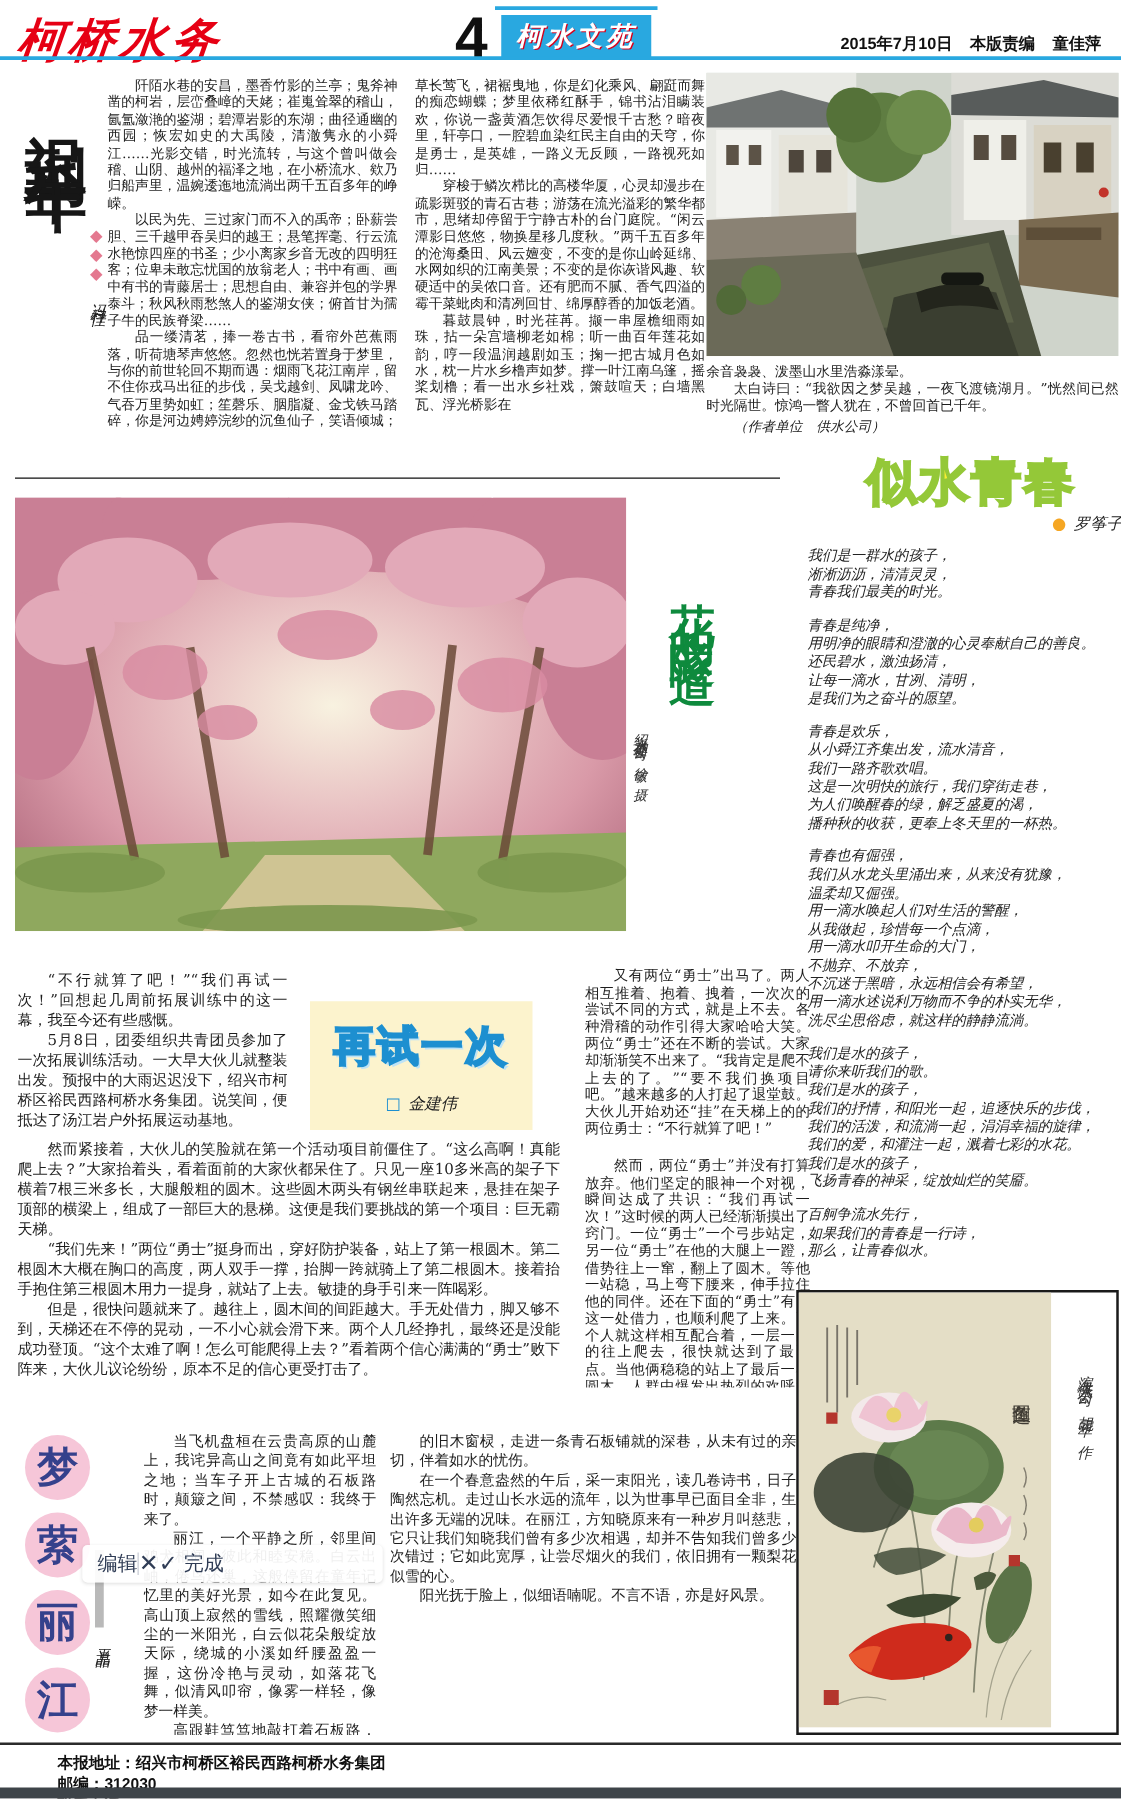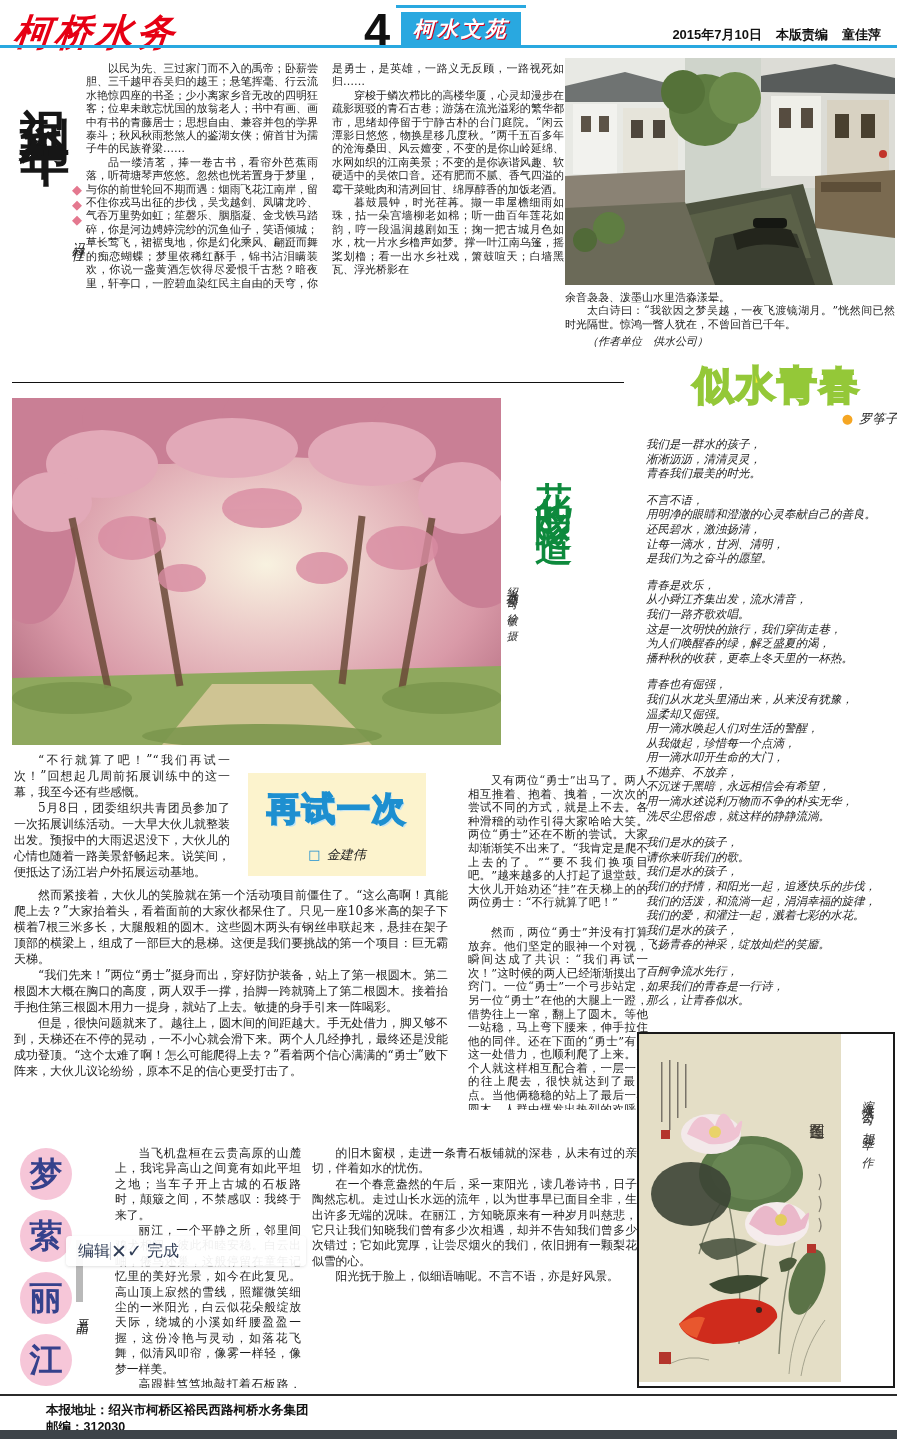--- a/index.html
+++ b/index.html
@@ -47,21 +47,21 @@
               font-weight:900;color:#f9ee32;-webkit-text-stroke:2px #94c838;
               text-shadow:0 0 2px #fff;font-family:"Liberation Sans",sans-serif;letter-spacing:2px;}
   .poem-author{position:absolute;left:648px;top:410px;width:250px;text-align:right;font-size:13px;
                font-style:italic;color:#222;}
   .poem-author .bullet{color:#f5a623;font-style:normal;margin-right:6px;}
   .poem-body{position:absolute;left:646px;top:437px;width:252px;height:578px;overflow:hidden;}
   .poem-body .stanza{white-space:pre-line;font-size:11.5px;line-height:14.6px;font-style:italic;
                      color:#222;margin:0 0 12px 0;}
   
   .z-wrap{position:absolute;left:14px;top:752px;width:648px;height:378px;}
-  .z-row{display:flex;align-items:center;}
+  .z-row{display:flex;align-items:flex-end;margin-top:24px;}
   .z-col1{width:216px;}
   .z-col1 p,.z-wide p{margin:0;font-size:12px;line-height:16px;text-indent:2em;
                       text-align:justify;color:#1d1d1d;}
   .z-titlebox{width:170px;margin-left:18px;margin-top:16px;background:#fcf3cd;
               text-align:center;padding:14px 4px 12px;}
   .z-title{font-size:33px;font-weight:900;color:#fff;-webkit-text-stroke:2px #1d8fd0;
            text-shadow:2px 2px 0 #bfe3f5;letter-spacing:2px;font-family:"Liberation Sans",sans-serif;}
   .z-author{margin-top:14px;font-size:13px;font-style:italic;color:#222;}
   .z-author .sq{color:#1d8fd0;font-style:normal;margin-right:6px;}
   .z-wide{width:434px;margin-top:7px;}
@@ -118,20 +118,21 @@
     <span>童佳萍</span>
   </div>
   <div class="blue-rule"></div>
 
   <div class="a1-title">迟到千年</div>
   <div class="a1-deco">◆
 ◆
 ◆</div>
   <div class="a1-author">冯科佳</div>
   <div class="a1-cols">
+      <p>阡陌水巷的安昌，墨香竹影的兰亭；鬼斧神凿的柯岩，层峦叠嶂的天姥；崔嵬耸翠的稽山，氤氲潋滟的鉴湖；碧潭岩影的东湖；曲径通幽的西园；恢宏如史的大禹陵，清澈隽永的小舜江……光影交错，时光流转，与这个曾叫做会稽、山阴、越州的福泽之地，在小桥流水、欸乃归船声里，温婉逶迤地流淌出两千五百多年的峥嵘。</p>
       <p>以民为先、三过家门而不入的禹帝；卧薪尝胆、三千越甲吞吴归的越王；悬笔挥毫、行云流水艳惊四座的书圣；少小离家乡音无改的四明狂客；位卑未敢忘忧国的放翁老人；书中有画、画中有书的青藤居士；思想自由、兼容并包的学界泰斗；秋风秋雨愁煞人的鉴湖女侠；俯首甘为孺子牛的民族脊梁……</p>
       <p>品一缕清茗，捧一卷古书，看帘外芭蕉雨落，听荷塘琴声悠悠。忽然也恍若置身于梦里，与你的前世轮回不期而遇：烟雨飞花江南岸，留不住你戎马出征的步伐，吴戈越剑、凤啸龙吟、气吞万里势如虹；笙磬乐、胭脂凝、金戈铁马踏碎，你是河边娉婷浣纱的沉鱼仙子，笑语倾城；草长莺飞，裙裾曳地，你是幻化乘风、翩跹而舞的痴恋蝴蝶；梦里依稀红酥手，锦书沾泪瞒装欢，你说一盏黄酒怎饮得尽爱恨千古愁？暗夜里，轩亭口，一腔碧血染红民主自由的天穹，你是勇士，是英雄，一路义无反顾，一路视死如归……</p>
       <p>穿梭于鳞次栉比的高楼华厦，心灵却漫步在疏影斑驳的青石古巷；游荡在流光溢彩的繁华都市，思绪却停留于宁静古朴的台门庭院。“闲云潭影日悠悠，物换星移几度秋。”两千五百多年的沧海桑田、风云嬗变，不变的是你山岭延绵、水网如织的江南美景；不变的是你诙谐风趣、软硬适中的吴侬口音。还有肥而不腻、香气四溢的霉干菜蚍肉和清冽回甘、绵厚醇香的加饭老酒。</p>
       <p>暮鼓晨钟，时光荏苒。撷一串屋檐细雨如珠，拈一朵宫墙柳老如棉；听一曲百年莲花如韵，哼一段温润越剧如玉；掬一把古城月色如水，枕一片水乡橹声如梦。撑一叶江南乌篷，摇桨划橹；看一出水乡社戏，箫鼓喧天；白墙黑瓦、浮光桥影在</p>
     </div>
 
   <div class="photo1">
     <svg width="330" height="227" viewBox="0 0 330 227">
       <rect width="330" height="227" fill="#cfd4cb"></rect>
       <rect x="0" y="0" width="120" height="150" fill="#e8e9e4"></rect>
@@ -229,21 +230,21 @@
 
   <div class="poem-title">似水青春</div>
   <div class="poem-author">
     <span class="bullet">●</span><span>罗筝子</span>
   </div>
   <div class="poem-body">
     <div>
         <div class="stanza">我们是一群水的孩子，
 淅淅沥沥，清清灵灵，
 青春我们最美的时光。</div>
-        <div class="stanza">不言不语，
+        <div class="stanza">青春是纯净，
 用明净的眼睛和澄澈的心灵奉献自己的善良。
 还民碧水，激浊扬清，
 让每一滴水，甘冽、清明，
 是我们为之奋斗的愿望。</div>
         <div class="stanza">青春是欢乐，
 从小舜江齐集出发，流水清音，
 我们一路齐歌欢唱。
 这是一次明快的旅行，我们穿街走巷，
 为人们唤醒春的绿，解乏盛夏的渴，
 播种秋的收获，更奉上冬天里的一杯热。</div>
@@ -269,21 +270,21 @@
 如果我们的青春是一行诗，
 那么，让青春似水。</div>
       </div>
 
   </div>
 
   <div class="z-wrap">
     <div class="z-row">
       <div class="z-col1">
           <p>“不行就算了吧！”“我们再试一次！”回想起几周前拓展训练中的这一幕，我至今还有些感慨。</p>
-          <p>5月8日，团委组织共青团员参加了一次拓展训练活动。一大早大伙儿就整装出发。预报中的大雨迟迟没下，大伙儿的心情也随着一路美景舒畅起来。说笑间，便抵达了汤江岩户外拓展运动基地。</p>
+          <p>5月8日，团委组织共青团员参加了一次拓展训练活动。一大早大伙儿就整装出发。预报中的大雨迟迟没下，绍兴市柯桥区裕民西路柯桥水务集团。说笑间，便抵达了汤江岩户外拓展运动基地。</p>
         </div>
       <div class="z-titlebox">
         <div class="z-title">再试一次</div>
         <div class="z-author">
           <span class="sq">□</span><span>金建伟</span>
         </div>
       </div>
     </div>
     <div class="z-wide">
         <p>然而紧接着，大伙儿的笑脸就在第一个活动项目前僵住了。“这么高啊！真能爬上去？”大家抬着头，看着面前的大家伙都呆住了。只见一座10多米高的架子下横着7根三米多长，大腿般粗的圆木。这些圆木两头有钢丝串联起来，悬挂在架子顶部的横梁上，组成了一部巨大的悬梯。这便是我们要挑战的第一个项目：巨无霸天梯。</p>

